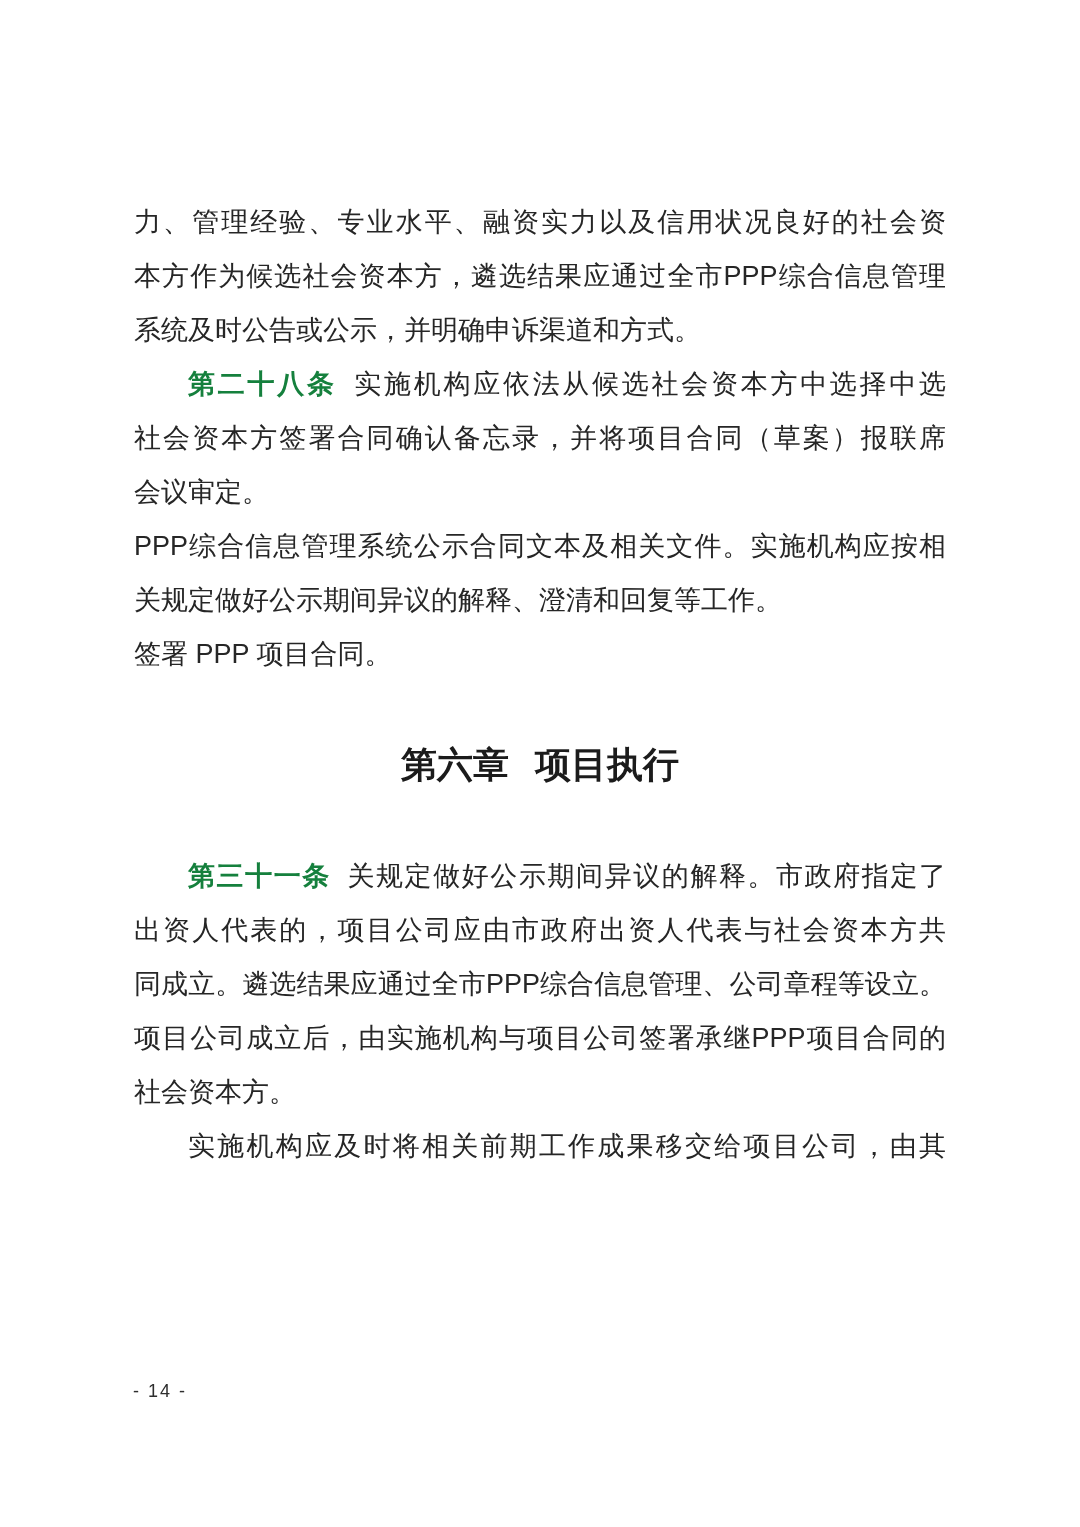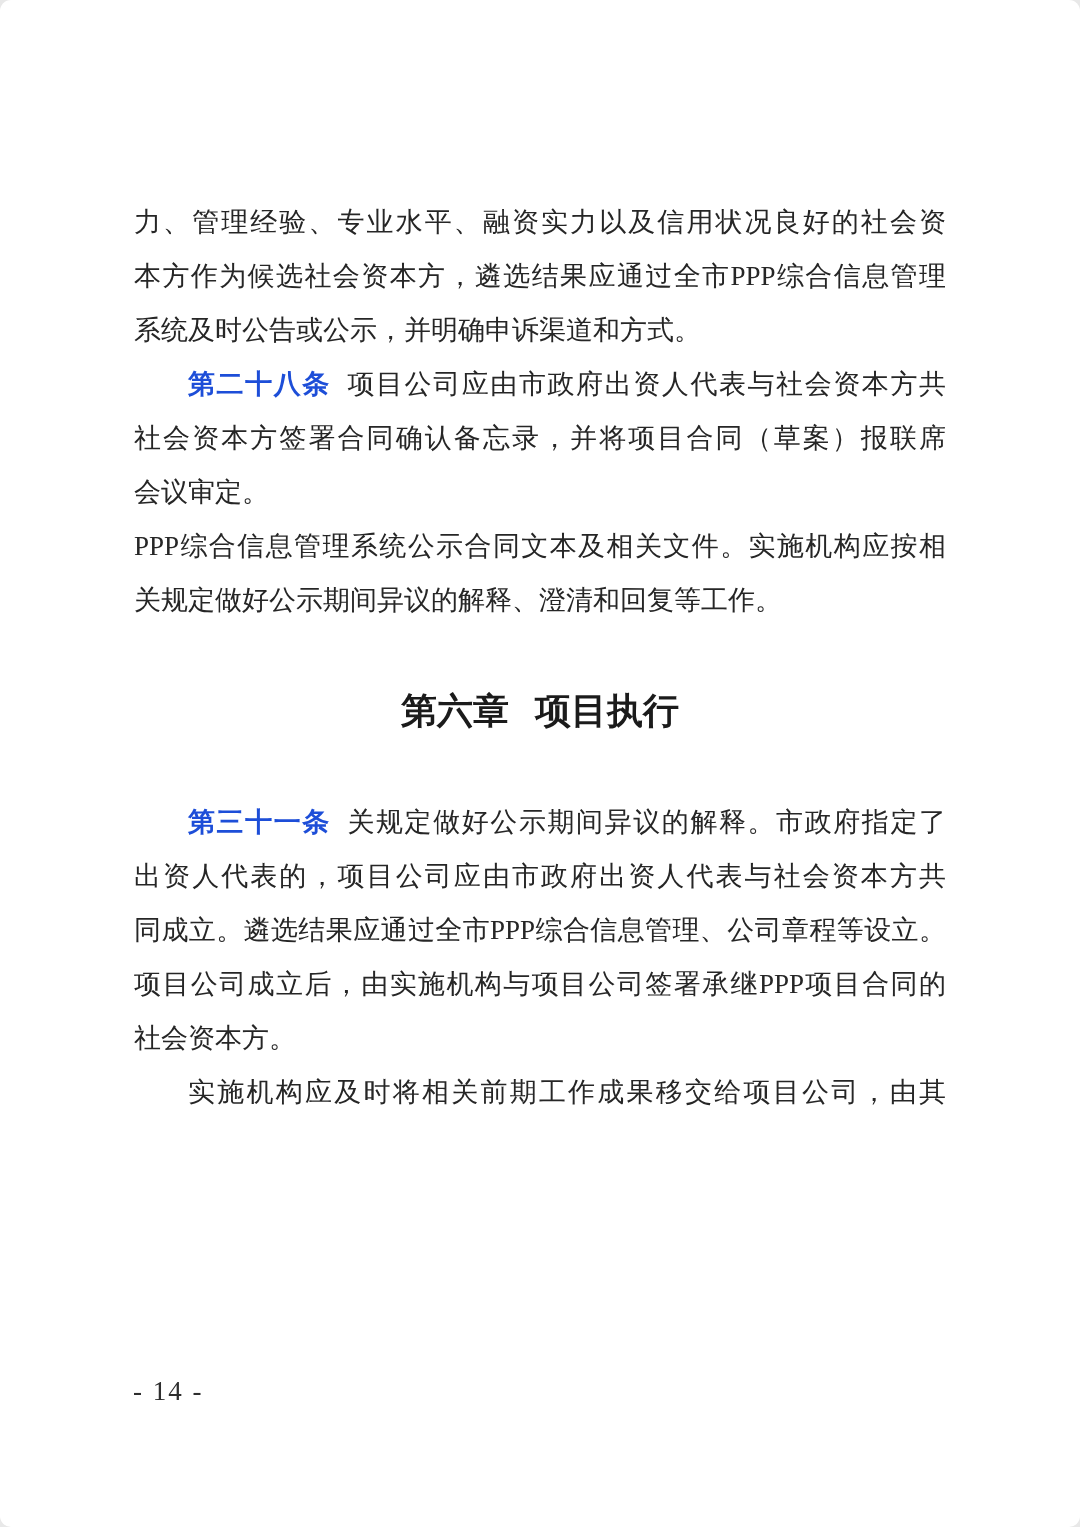--- a/index.html
+++ b/index.html
@@ -7,23 +7,22 @@
     padding: 0;
     background: #e8e8e8;
   }
   .page {
     position: relative;
     width: 1080px;
     height: 1527px;
     margin: 0 auto;
     background: #ffffff;
     overflow: hidden;
-    font-family: Liberation Serif, serif;
+    font-family: Liberation Sans, sans-serif;
     color: #262626;
-    border-radius: 11px;
   }
   .text-body {
     position: absolute;
     left: 134px;
     top: 195px;
     width: 812px;
     font-size: 27px;
     line-height: 54px;
   }
   .paragraph {
@@ -35,21 +34,21 @@
     text-justify: inter-character;
   }
   .line.last {
     text-align-last: left;
   }
   .line.indent {
     padding-left: 54px;
   }
   .article-label {
     font-weight: bold;
-    color: #1d4ed8;
+    color: #15803d;
   }
   .label-gap {
     display: inline-block;
     width: 15px;
   }
   .chapter-heading {
     text-align: center;
     text-align-last: center;
     font-weight: bold;
     font-size: 36px;
@@ -58,46 +57,47 @@
     line-height: 54px;
   }
   .heading-gap {
     display: inline-block;
     width: 26px;
   }
   .page-number {
     position: absolute;
     left: 133px;
     top: 1374px;
-    font-size: 27px;
+    font-size: 18px;
     line-height: 34px;
     color: #2e2e2e;
     letter-spacing: 2px;
   }
 </style>
 </head>
 <body>
 
 <div class="page">
   <div class="text-body">
       <div class="paragraph">
         <div class="line">力、管理经验、专业水平、融资实力以及信用状况良好的社会资</div>
         <div class="line">本方作为候选社会资本方，遴选结果应通过全市PPP综合信息管理</div>
         <div class="line last">系统及时公告或公示，并明确申诉渠道和方式。</div>
       </div>
       <div class="paragraph">
-        <div class="line indent"><b class="article-label">第二十八条</b><span class="label-gap"></span><span>项目公司应由市政府出资人代表与社会资本方共</span></div>
+        <div class="line indent"><b class="article-label">第二十八条</b><span class="label-gap"></span><span>实施机构应依法从候选社会资本方中选择中选</span></div>
         <div class="line">社会资本方签署合同确认备忘录，并将项目合同（草案）报联席</div>
         <div class="line last">会议审定。</div>
       </div>
       <div class="paragraph">
         <div class="line">PPP综合信息管理系统公示合同文本及相关文件。实施机构应按相</div>
         <div class="line last">关规定做好公示期间异议的解释、澄清和回复等工作。</div>
       </div>
       <div class="paragraph">
+        <div class="line last">签署 PPP 项目合同。</div>
       </div>
       <div class="chapter-heading"><span>第六章</span><span class="heading-gap"></span><span>项目执行</span></div>
       <div class="paragraph">
         <div class="line indent"><b class="article-label">第三十一条</b><span class="label-gap"></span><span>关规定做好公示期间异议的解释。市政府指定了</span></div>
         <div class="line">出资人代表的，项目公司应由市政府出资人代表与社会资本方共</div>
         <div class="line">同成立。遴选结果应通过全市PPP综合信息管理、公司章程等设立。</div>
         <div class="line">项目公司成立后，由实施机构与项目公司签署承继PPP项目合同的</div>
         <div class="line last">社会资本方。</div>
       </div>
       <div class="paragraph">

